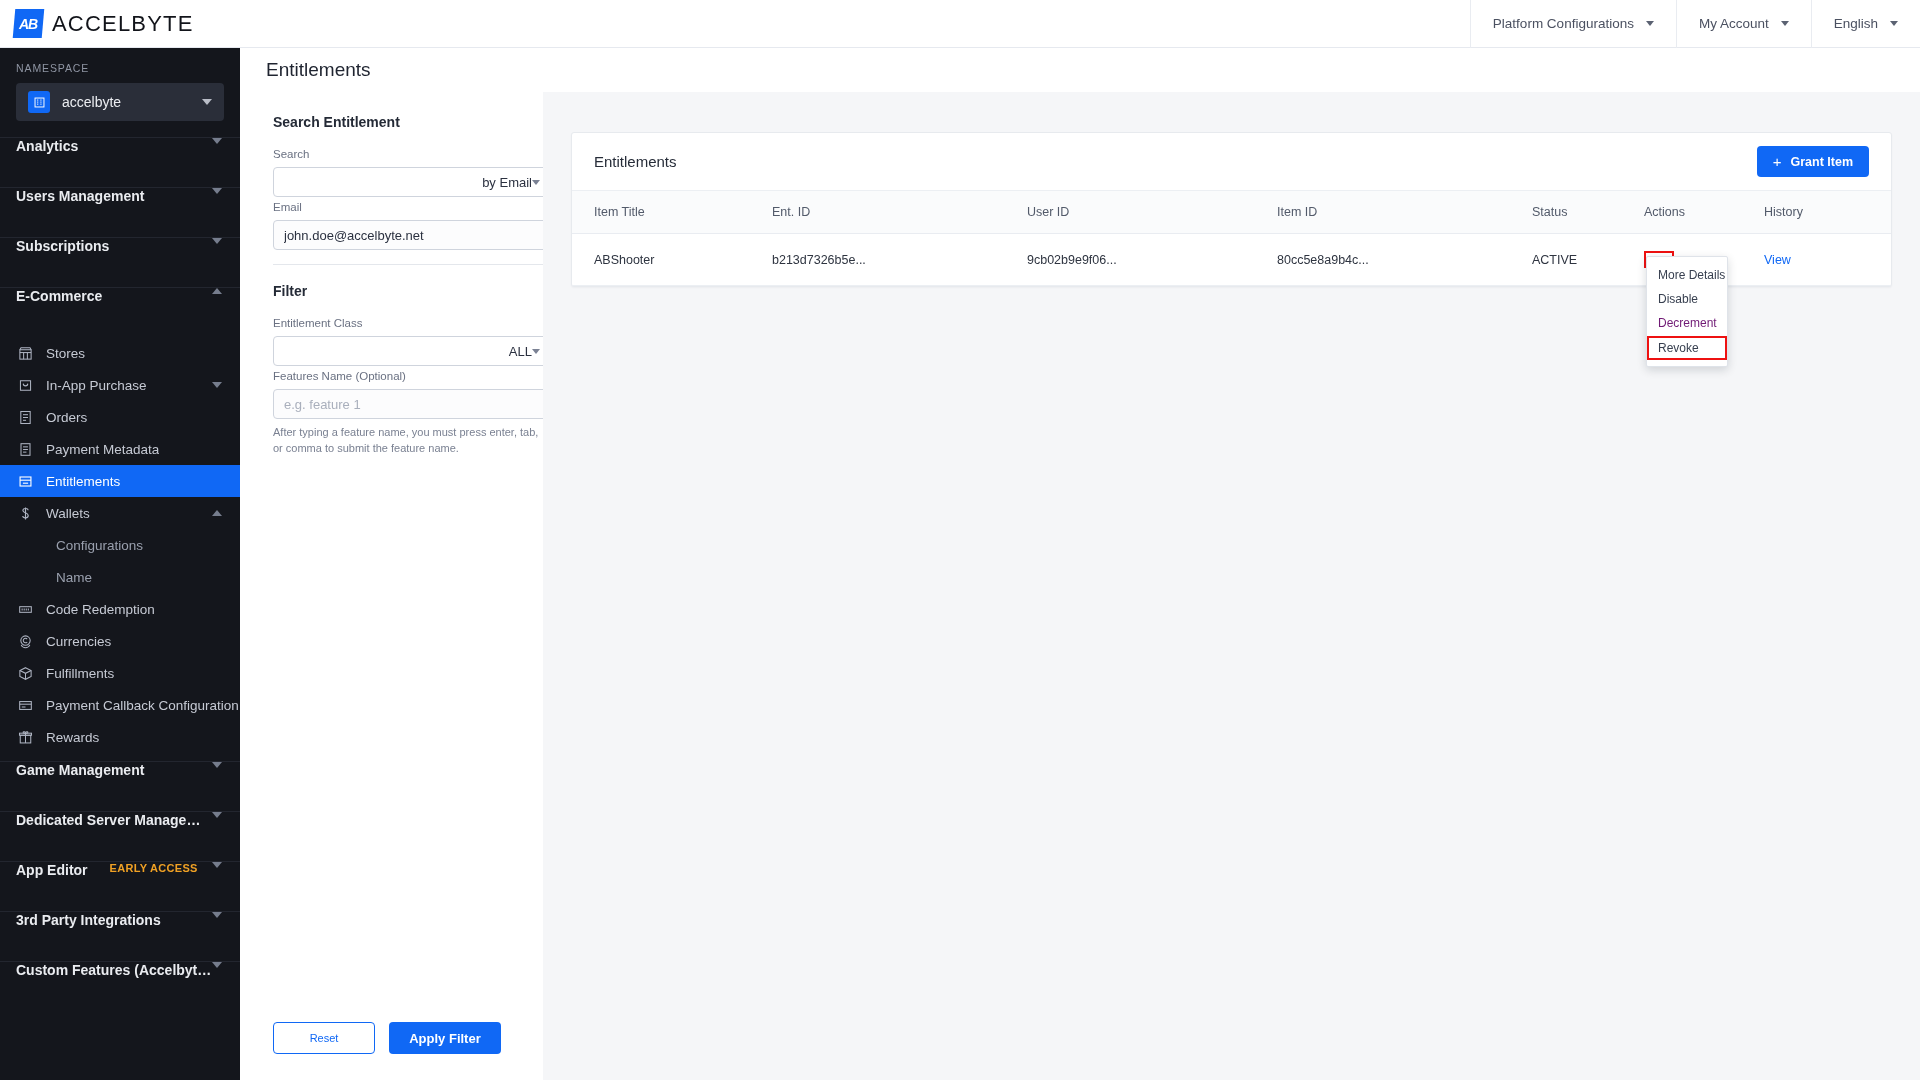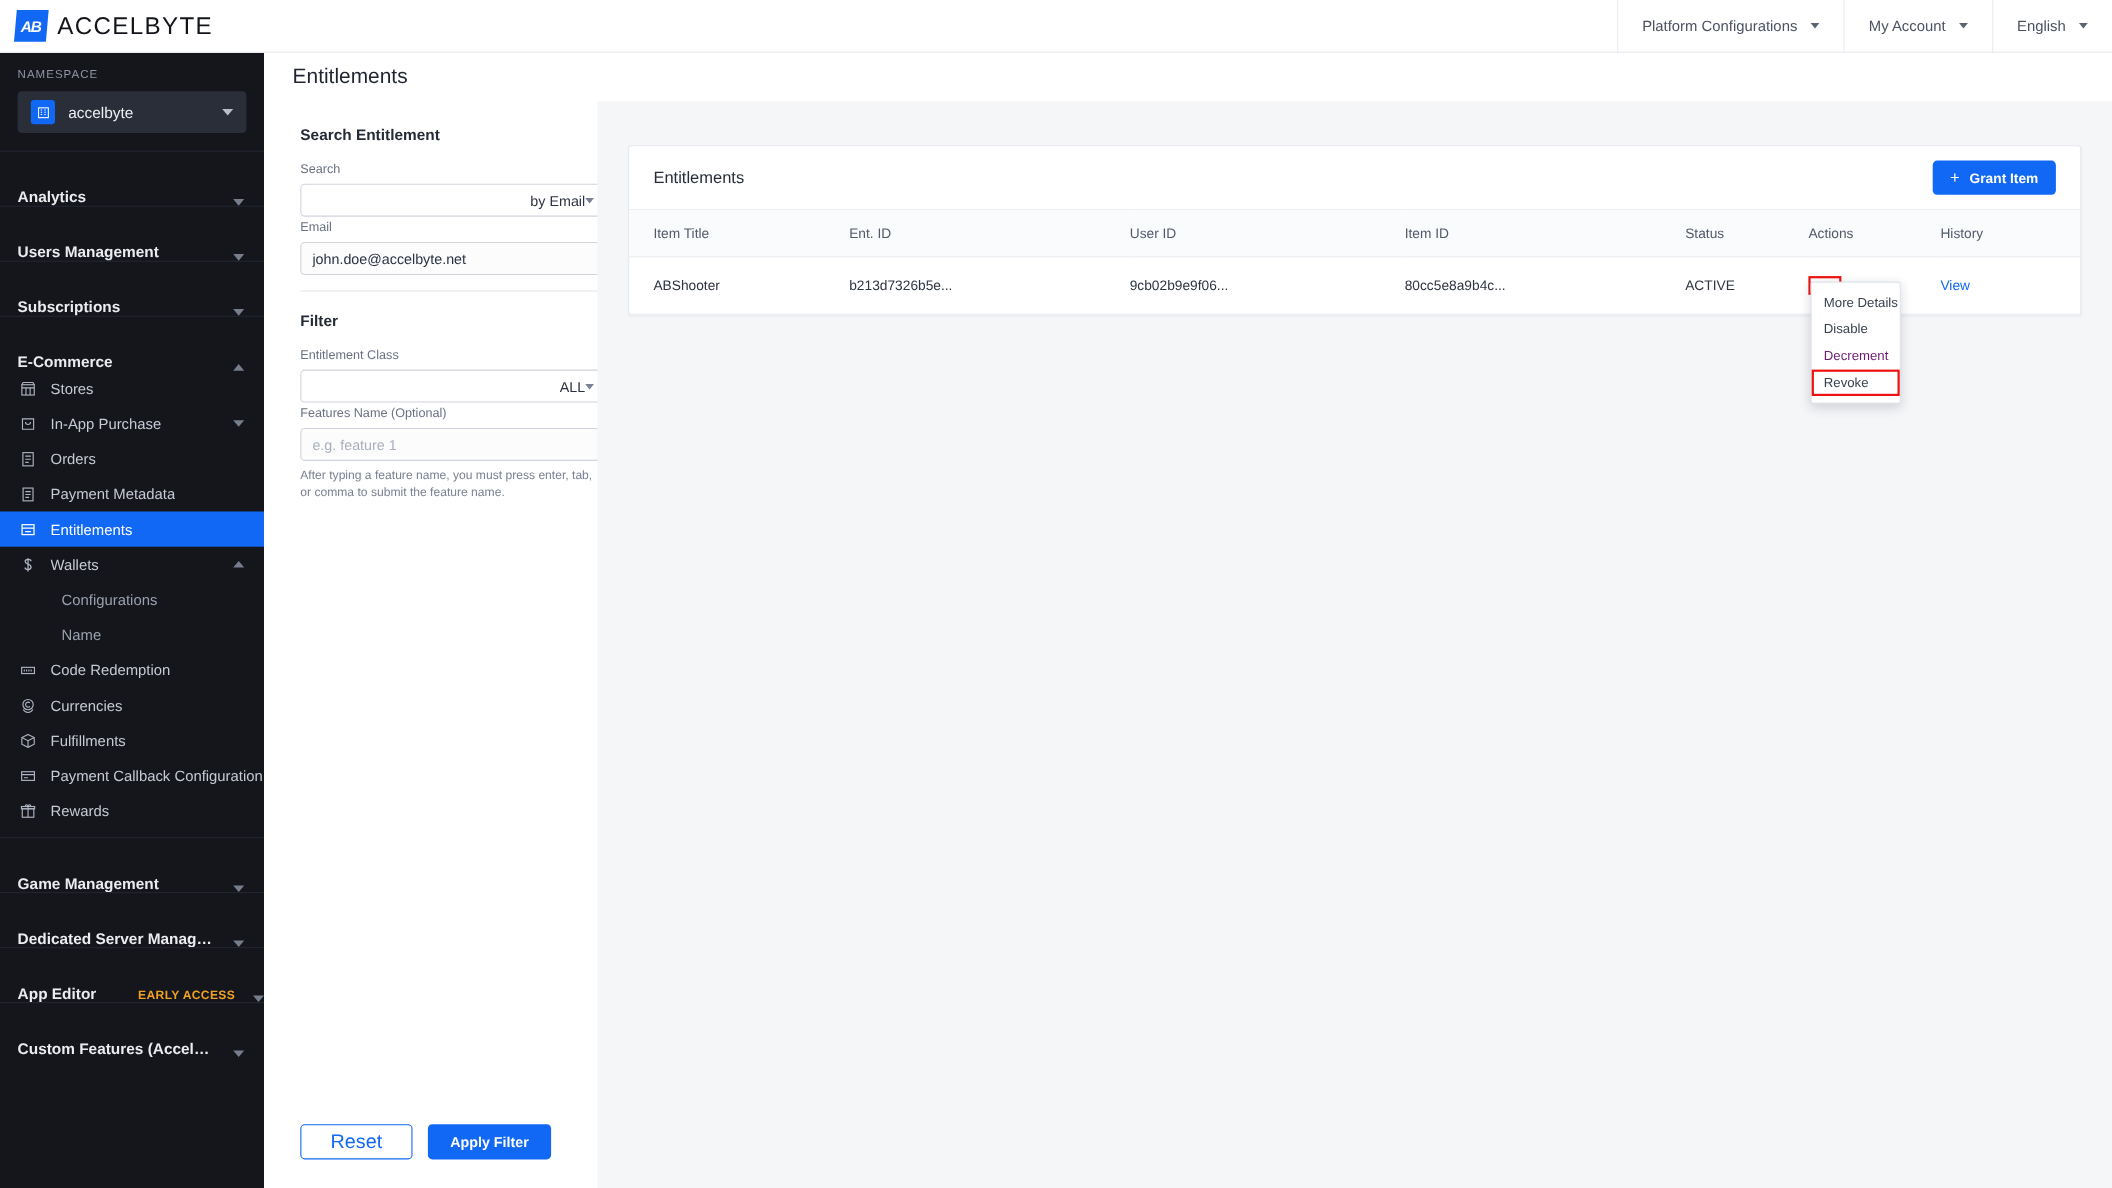--- a/index.html
+++ b/index.html
@@ -80,22 +80,22 @@
   .ns-icon svg { display: block; }
   .ns-name { color: #eceef2; font-size: 14px; flex: 1; }
   .ns-caret {
     width: 0; height: 0;
     border-left: 5px solid transparent; border-right: 5px solid transparent;
     border-top: 6px solid #b9bdc7;
   }
 
   .nav-group { border-top: 1px solid #23262f; }
   .nav-head {
-    height: 49px; display: flex; align-items: flex-end;
-    padding: 0 18px 0 16px; cursor: pointer; gap: 16px;
+    height: 49px; display: flex; align-items: flex-start;
+    padding: 0 18px 0 16px; cursor: pointer;
   }
   .nav-head-label {
     color: #eaecf0; font-size: 14px; font-weight: bold;
     flex: 1; overflow: hidden; text-overflow: ellipsis; white-space: nowrap;
   }
   .badge-ea {
     color: #f0a124; font-size: 11px; font-weight: bold;
     letter-spacing: 0.3px; margin-right: 10px; white-space: nowrap;
   }
   .tri-d {
@@ -172,21 +172,21 @@
   .divider { height: 1px; background: #e4e7ec; margin: 14px 0 18px 0; }
   .help-text {
     font-size: 11px; color: #7a8192; line-height: 1.45; margin-top: 6px;
   }
   .panel-actions {
     position: absolute; left: 29px; bottom: 26px;
     display: flex; gap: 14px;
   }
   .btn-reset {
     width: 102px; height: 32px; border: 1px solid #1068f5; border-radius: 4px;
-    background: #fff; color: #1068f5; font-size: 18px; cursor: pointer;
+    background: #fff; color: #1068f5; font-size: 11px; cursor: pointer;
     font-family: "Liberation Sans", sans-serif;
   }
   .btn-apply {
     width: 112px; height: 32px; border: none; border-radius: 4px;
     background: #1068f5; color: #fff; font-size: 13px; font-weight: bold;
     cursor: pointer; font-family: "Liberation Sans", sans-serif;
   }
 
   
   .content {
@@ -486,20 +486,26 @@
   </div>
 
   <div class="nav-group">
     <div class="nav-head">
       <span class="nav-head-label" style="flex:none;margin-right:22px">App Editor</span>
       <span class="badge-ea" style="margin-right:auto">EARLY ACCESS</span>
       <span class="tri-d"></span>
     </div>
   </div>
 
+  <div class="nav-group">
+    <div class="nav-head">
+      <span class="nav-head-label">3rd Party Integrations</span>
+      <span class="tri-d"></span>
+    </div>
+  </div>
 
   <div class="nav-group">
     <div class="nav-head">
       <span class="nav-head-label">Custom Features (Accelbyte In...</span>
       <span class="tri-d"></span>
     </div>
   </div>
 </div>
 
 <div class="page-header">

